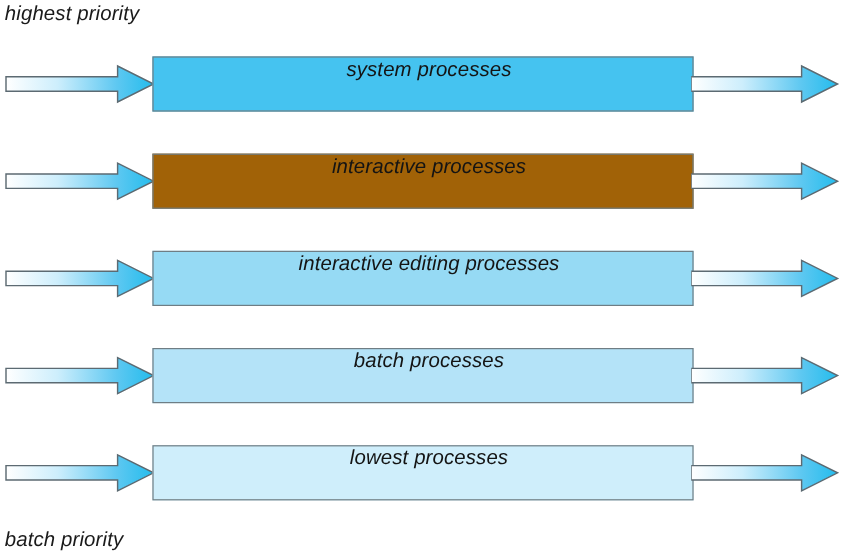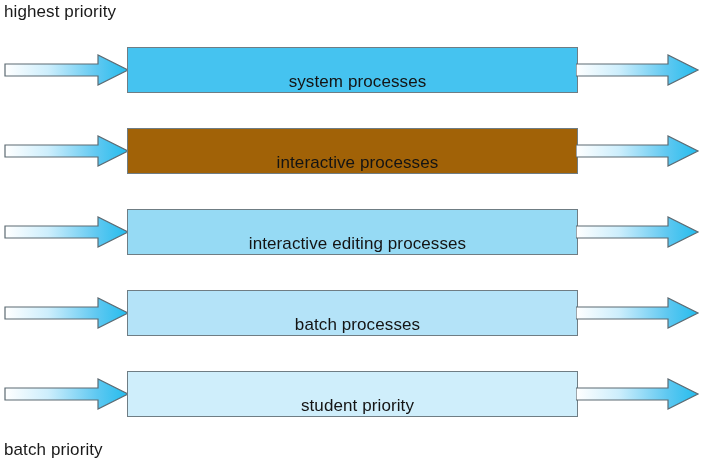--- a/index.html
+++ b/index.html
@@ -15,20 +15,21 @@
     font-family: "Liberation Sans", sans-serif;
     color: #111111;
   }
 
   #diagram {
     position: absolute;
     left: 0;
     top: 0;
     width: 702px;
     height: 465px;
+    font-style: italic;
   }
 
   .priority-label {
     position: absolute;
     font-family: "Liberation Sans", sans-serif;
     font-size: 17px;
     line-height: 20px;
     color: #1a1a1a;
     white-space: nowrap;
     letter-spacing: 0.1px;
@@ -45,21 +46,21 @@
 
   .queue-box {
     position: absolute;
     left: 127px;
     top: 0px;
     width: 451px;
     height: 46px;
     box-sizing: border-box;
     border: 1px solid #6f7d84;
     display: flex;
-    align-items: flex-end;
+    align-items: flex-start;
     justify-content: center;
     padding-left: 10px;
   }
 
   .queue-label {
     font-family: "Liberation Sans", sans-serif;
     font-size: 17px;
     line-height: 20px;
     color: #141414;
     white-space: nowrap;
@@ -199,21 +200,21 @@
         <linearGradient id="grad-in-4" x1="0" y1="0" x2="1" y2="0">
           <stop offset="0%" stop-color="#ffffff"></stop>
           <stop offset="35%" stop-color="#cdeefc"></stop>
           <stop offset="75%" stop-color="#5ec8f1"></stop>
           <stop offset="100%" stop-color="#24bced"></stop>
         </linearGradient>
       </defs>
       <path d="M 1,17 L 94,17 L 94,8 L 124,23 L 94,38 L 94,29 L 1,29 Z" fill="url(#grad-in-4)" stroke="#5c6a72" stroke-width="1.2"></path>
     </svg>
     <div class="queue-box" style="background: rgb(207, 238, 251); border-color: rgb(111, 125, 132);">
-      <span class="queue-label" style="color: rgb(20, 20, 20);">student priority</span>
+      <span class="queue-label" style="color: rgb(20, 20, 20);">lowest processes</span>
     </div>
     <svg class="arrow-svg arrow-out" viewBox="0 0 124 46" preserveAspectRatio="none">
       <defs>
         <linearGradient id="grad-out-4" x1="0" y1="0" x2="1" y2="0">
           <stop offset="0%" stop-color="#ffffff"></stop>
           <stop offset="35%" stop-color="#cdeefc"></stop>
           <stop offset="75%" stop-color="#5ec8f1"></stop>
           <stop offset="100%" stop-color="#24bced"></stop>
         </linearGradient>
       </defs>

